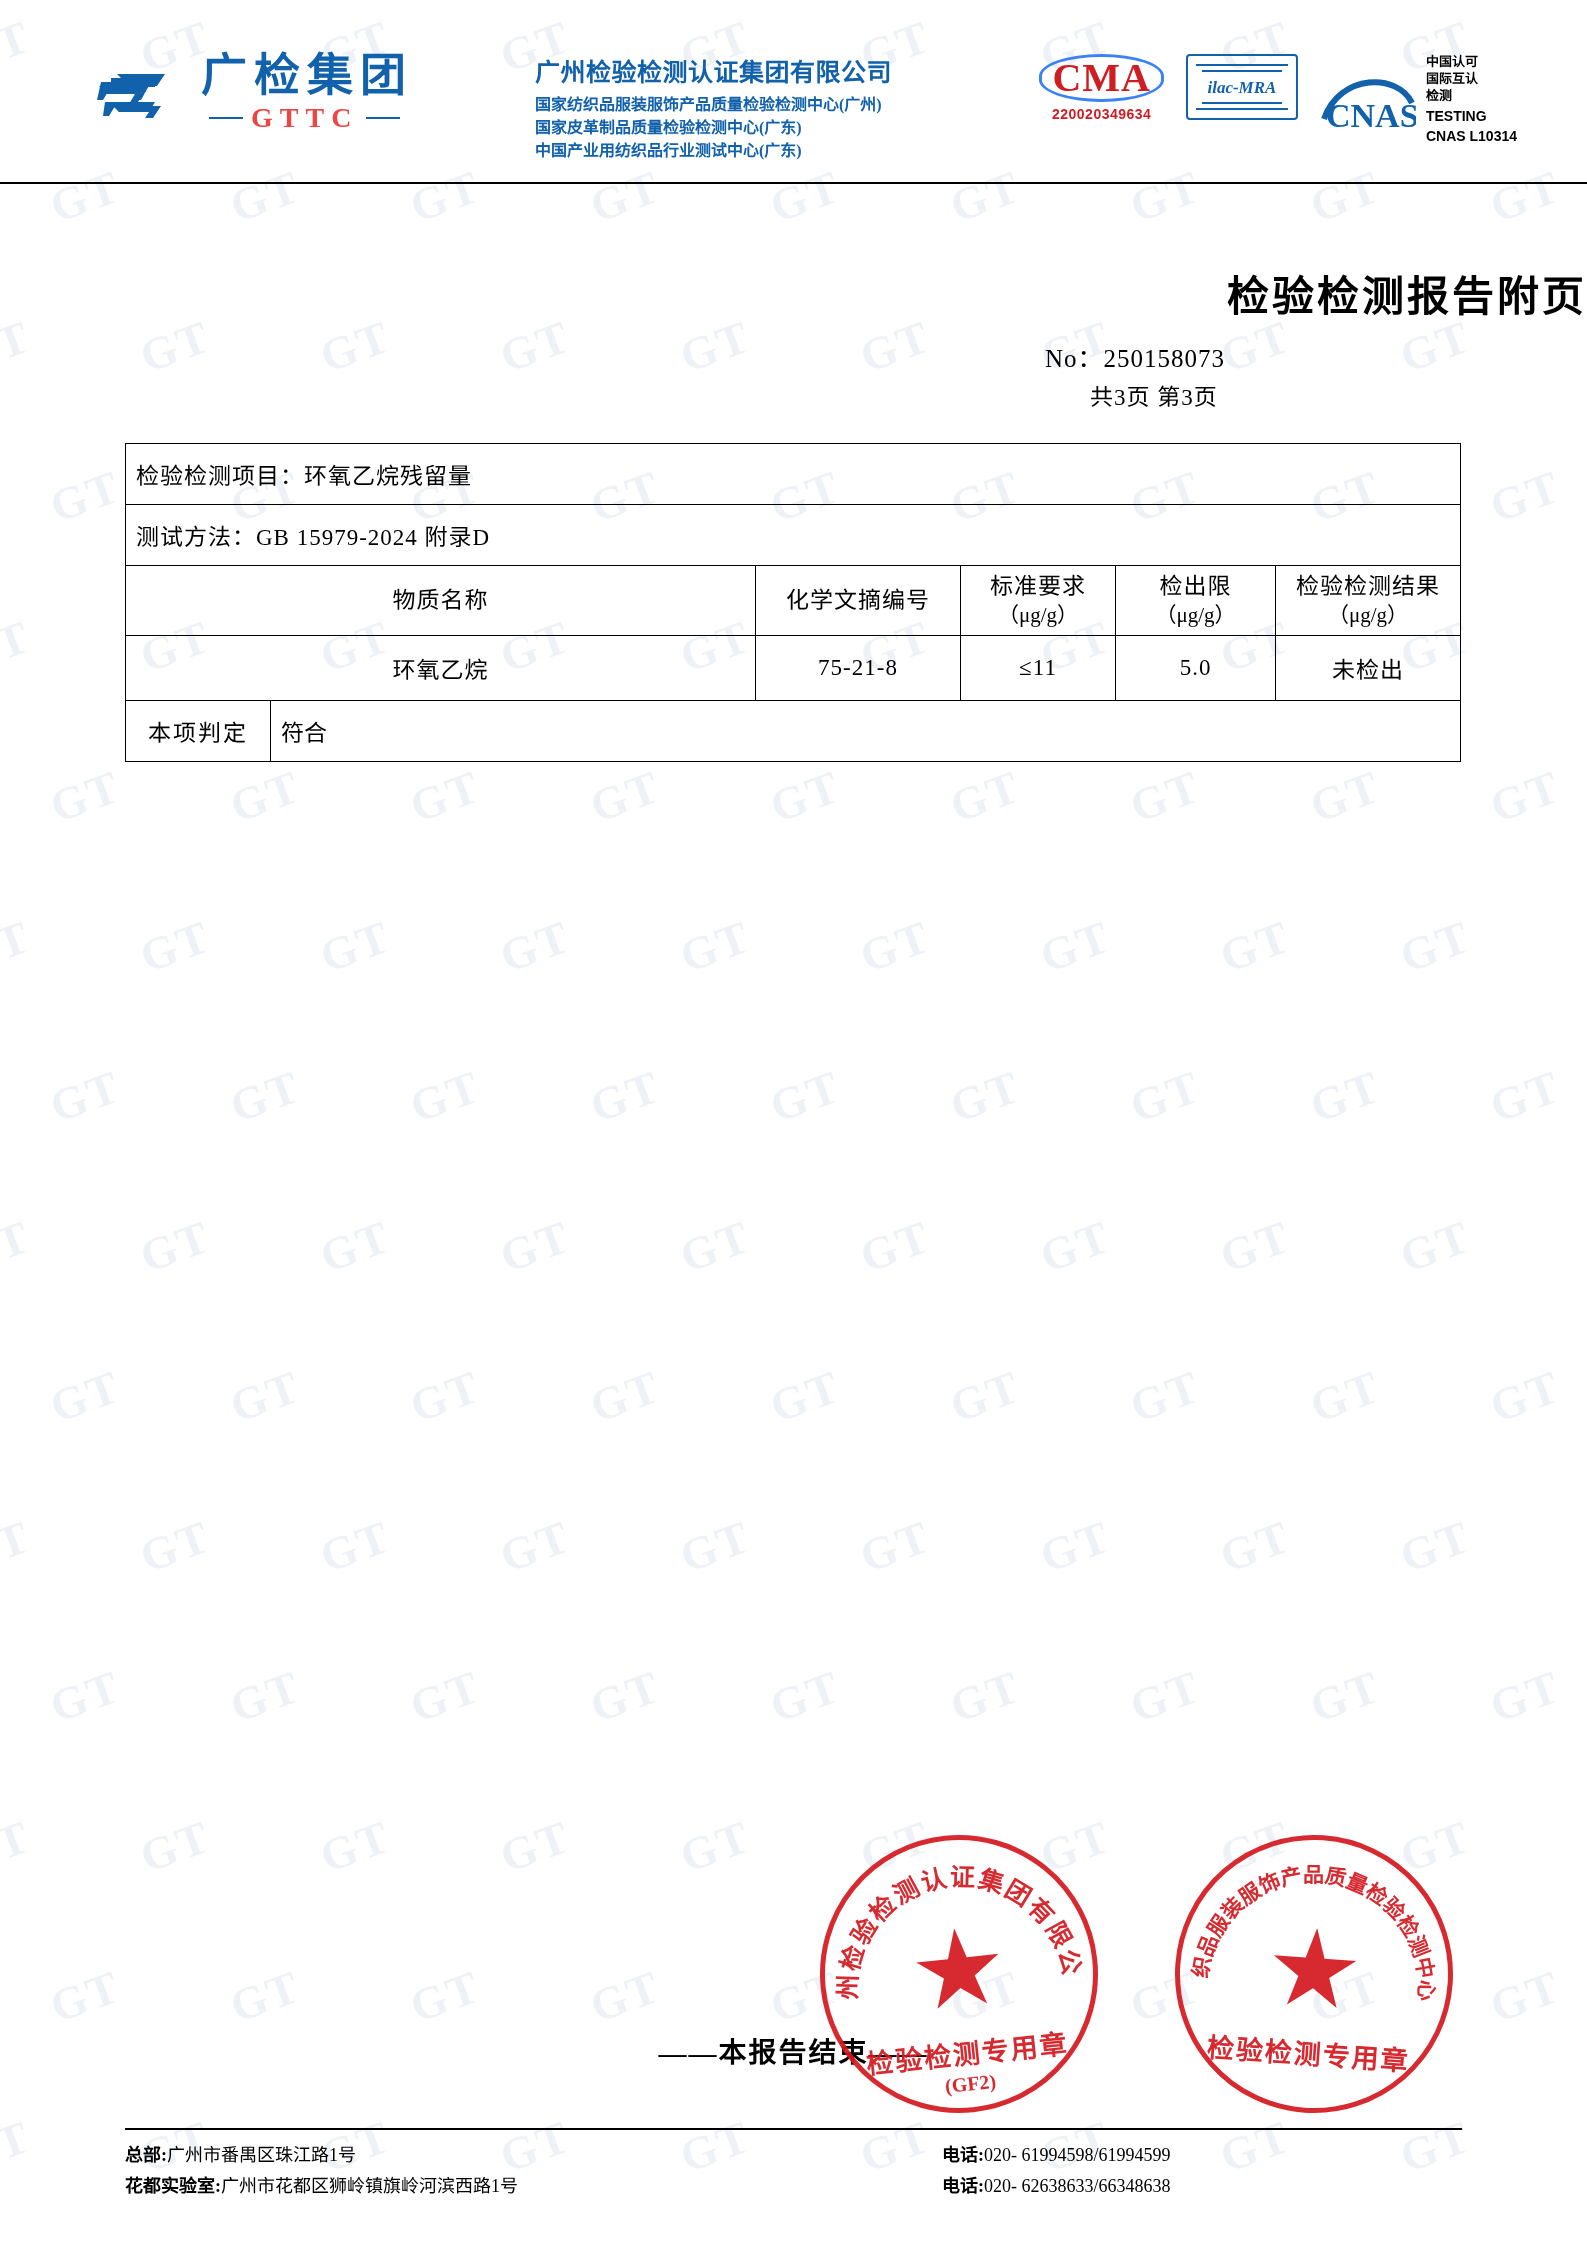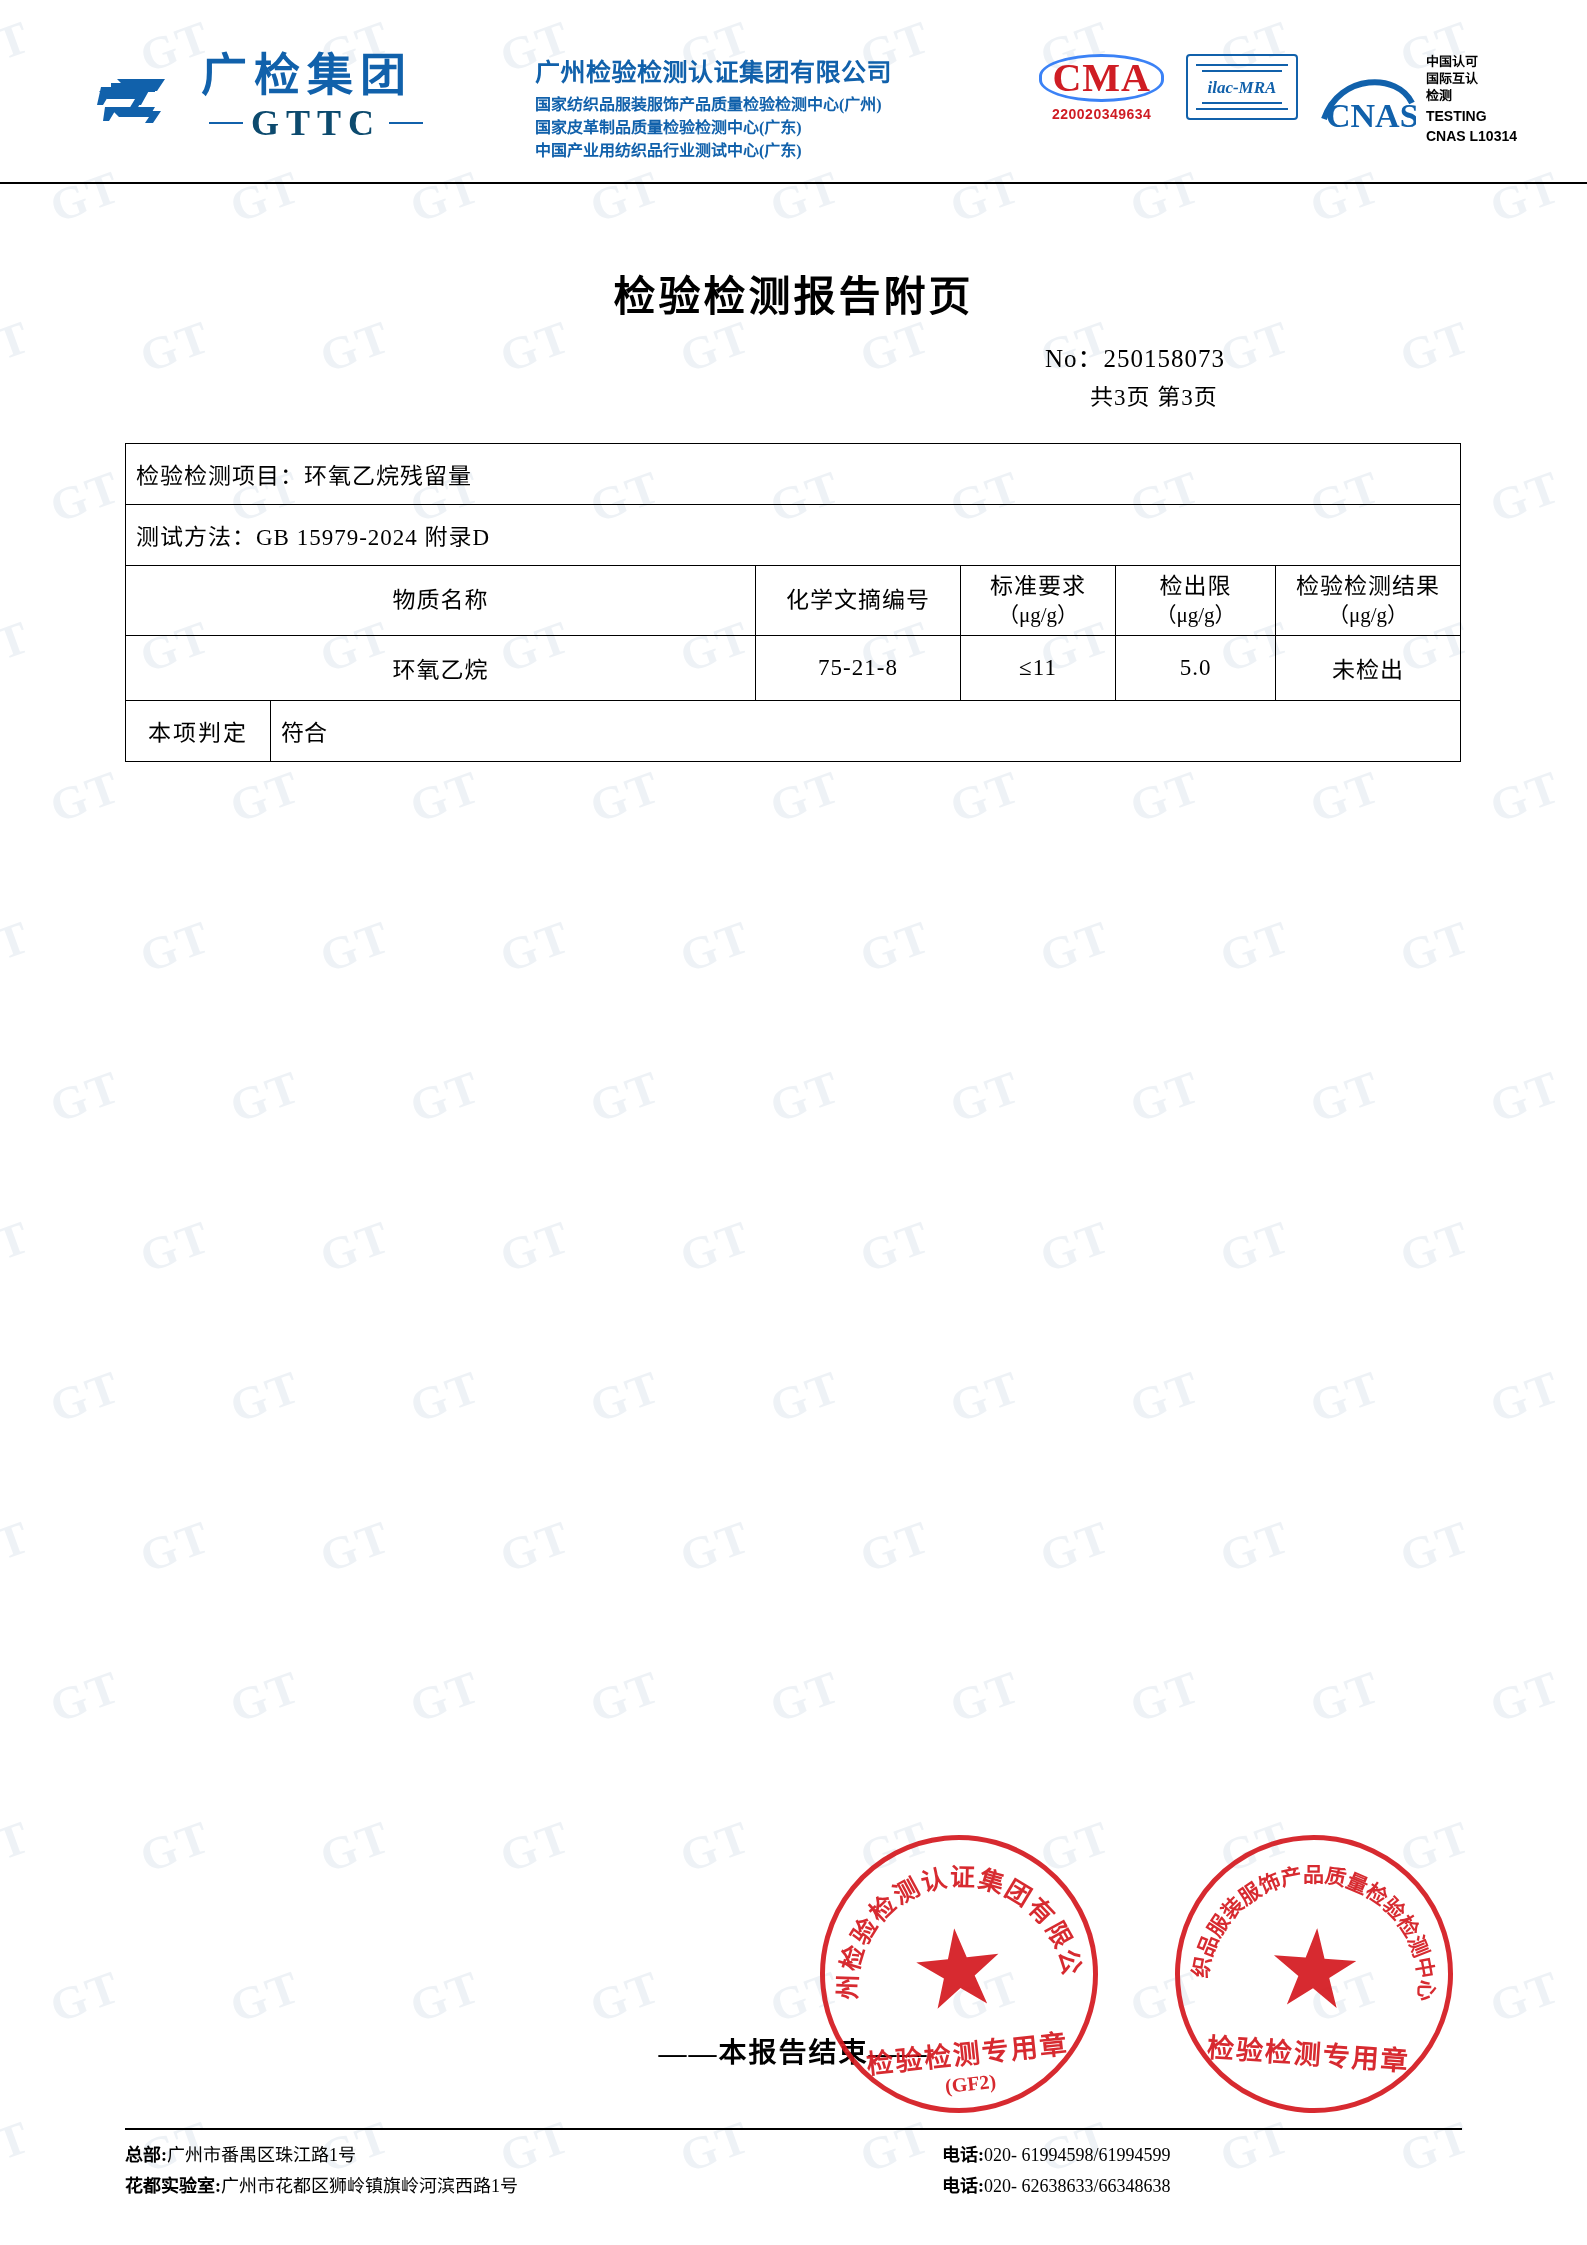--- a/index.html
+++ b/index.html
@@ -87,22 +87,22 @@
   }
   .brand-en-row .dash {
     height: 2px;
     background: #1161ab;
     width: 34px;
     margin: 0 8px;
   }
   .brand-en {
     font-family: "Liberation Serif", serif;
     font-weight: bold;
-    font-size: 36px;
-    color: #0c4a6e;
+    font-size: 28px;
+    color: #ef4444;
     letter-spacing: 7px;
   }
 
   .company-block {
     margin-left: 10px;
     width: 470px;
   }
   .company-name {
     font-family: "Liberation Serif", serif;
     font-weight: bold;
@@ -199,21 +199,21 @@
     top: 182px;
     height: 2px;
     background: #000;
   }
 
   
   .doc-title {
     position: absolute;
     top: 262px;
     left: 0; right: 0;
-    text-align: center;
+    text-align: right;
     font-family: "Liberation Serif", serif;
     font-weight: bold;
     font-size: 42px;
     letter-spacing: 3px;
   }
   .report-no {
     position: absolute;
     top: 338px;
     left: 1045px;
     font-family: "Liberation Serif", serif;

